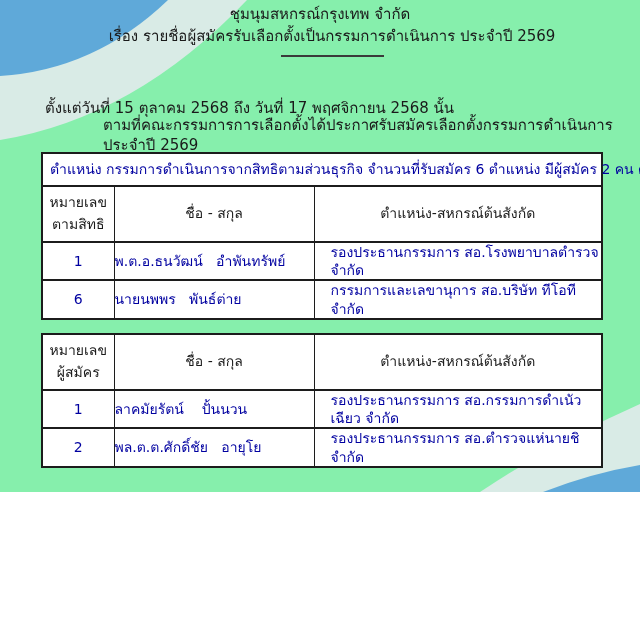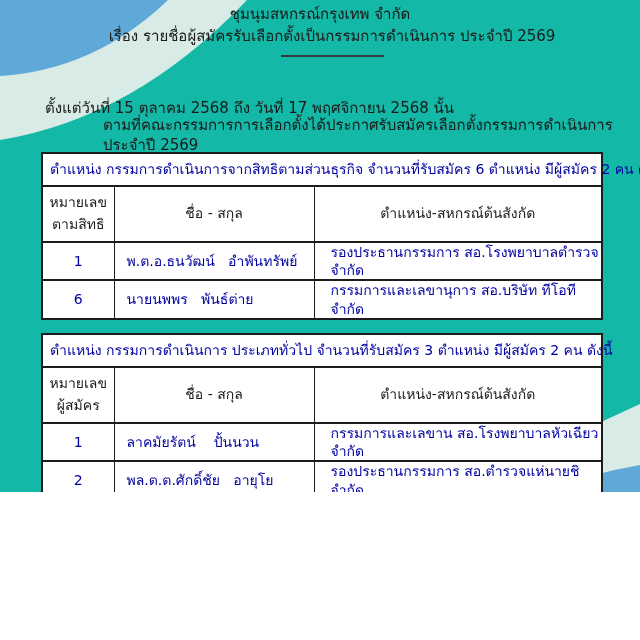--- a/index.html
+++ b/index.html
@@ -5,21 +5,21 @@
   html,body{margin:0;padding:0;}
   body{
     width:640px;height:640px;
     background:#ffffff;
     font-family:"DejaVu Sans", sans-serif;
     overflow:hidden;
   }
   .page{
     position:relative;
     width:640px;height:492px;
-    background:#14b8a6;
+    background:#86efac;
     overflow:hidden;
   }
   .deco{position:absolute;pointer-events:none;}
   .deco.top-left{top:0;left:0;}
   .deco.bottom-right{right:0;bottom:0;}
 
   .doc-title{
     position:absolute;top:4px;left:0;width:100%;
     text-align:center;font-size:15px;line-height:20px;
     color:#1a1a1a;z-index:2;
@@ -75,21 +75,21 @@
     line-height:1.55;
   }
   .doc-table .data-row td{
     height:30px;
     color:#0000a0;
     vertical-align:middle;
     line-height:1.3;
     white-space:pre-wrap;
   }
   .doc-table .data-row td.num{text-align:center;}
-  .doc-table .data-row td.name{padding-left:12px;}
+  .doc-table .data-row td.name{padding-left:0;}
   .doc-table .data-row td.pos{padding-left:16px;}
 </style>
 </head>
 <body>
 
 <div class="page">
 
   <svg class="deco top-left" width="260" height="170" viewBox="0 0 260 170">
     <path d="M0,0 L247,0 Q135,118 0,140 Z" fill="#d9ebe6"></path>
     <path d="M0,0 L168,0 Q95,70 0,76 Z" fill="#5fa9d9"></path>
@@ -138,35 +138,32 @@
   </tbody>
     </table>
 
   <table class="doc-table t2">
     <colgroup>
         <col style="width:72px">
         <col style="width:200px">
         <col>
       </colgroup>
     <tbody>
-        <tr class="caption-row">
-      <td colspan="3">ตำแหน่ง กรรมการดำเนินการ ประเภททั่วไป จำนวนที่รับสมัคร 3 ตำแหน่ง มีผู้สมัคร 2 คน ดังนี้</td>
-    </tr>
     <tr class="head-row">
       <th>
         <div>หมายเลข</div>
         <div>ผู้สมัคร</div>
       </th>
       <th>ชื่อ - สกุล</th>
       <th>ตำแหน่ง-สหกรณ์ต้นสังกัด</th>
     </tr>
     <tr class="data-row">
       <td class="num">1</td>
       <td class="name">ลาคมัยรัตน์    ปั้นนวน</td>
-      <td class="pos">กรรมการและเลขาน สอ.โรงพยาบาลหัวเฉียว จำกัด</td>
+      <td class="pos">รองประธานกรรมการ สอ.กรรมการดำเนัวเฉียว จำกัด</td>
     </tr>
     <tr class="data-row">
       <td class="num">2</td>
       <td class="name">พล.ต.ต.ศักดิ์ชัย   อายุโย</td>
       <td class="pos">รองประธานกรรมการ สอ.ตำรวจแห่นายชิ จำกัด</td>
     </tr>
   </tbody>
     </table>
 
 </div>

